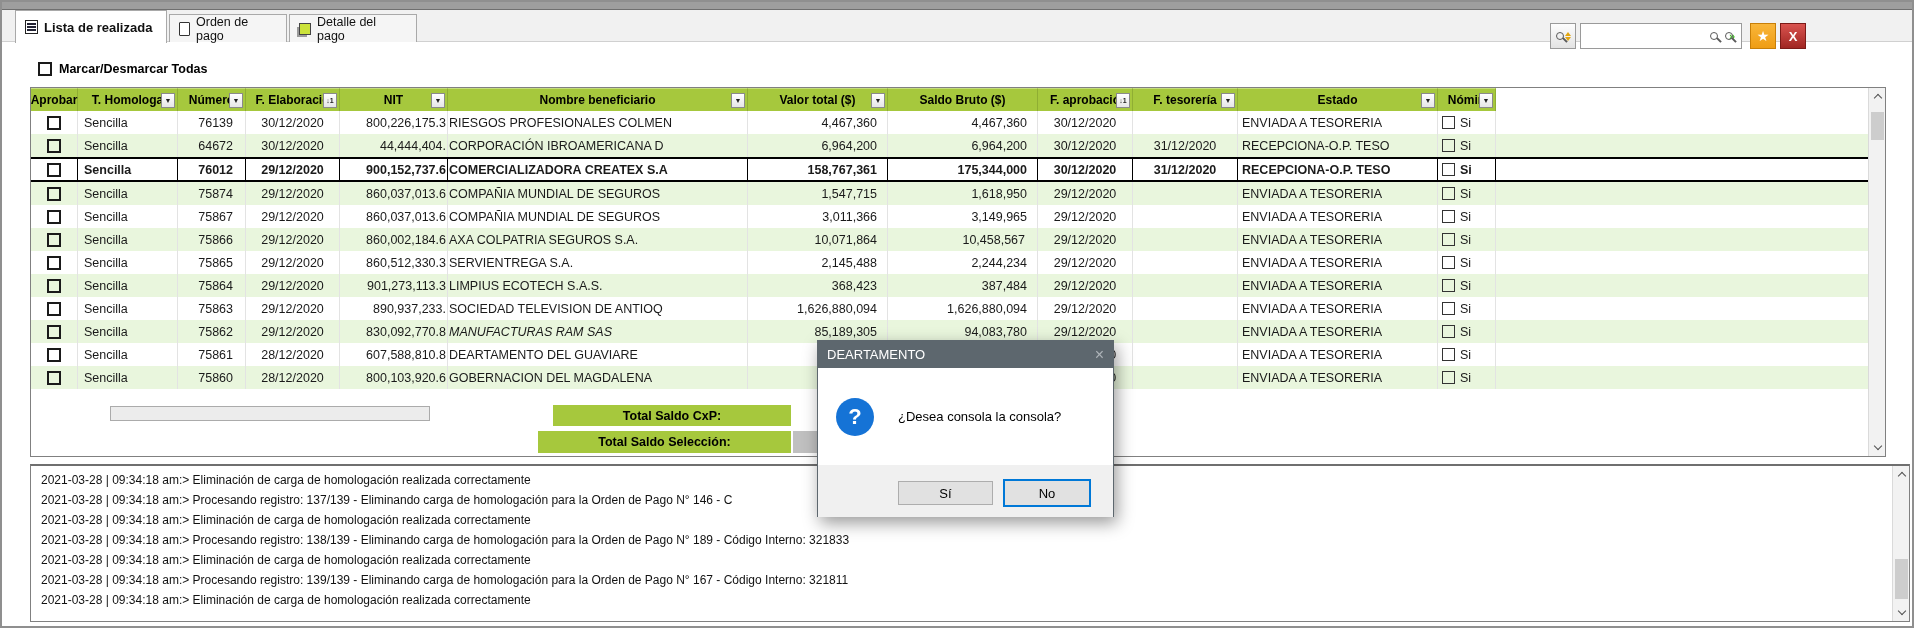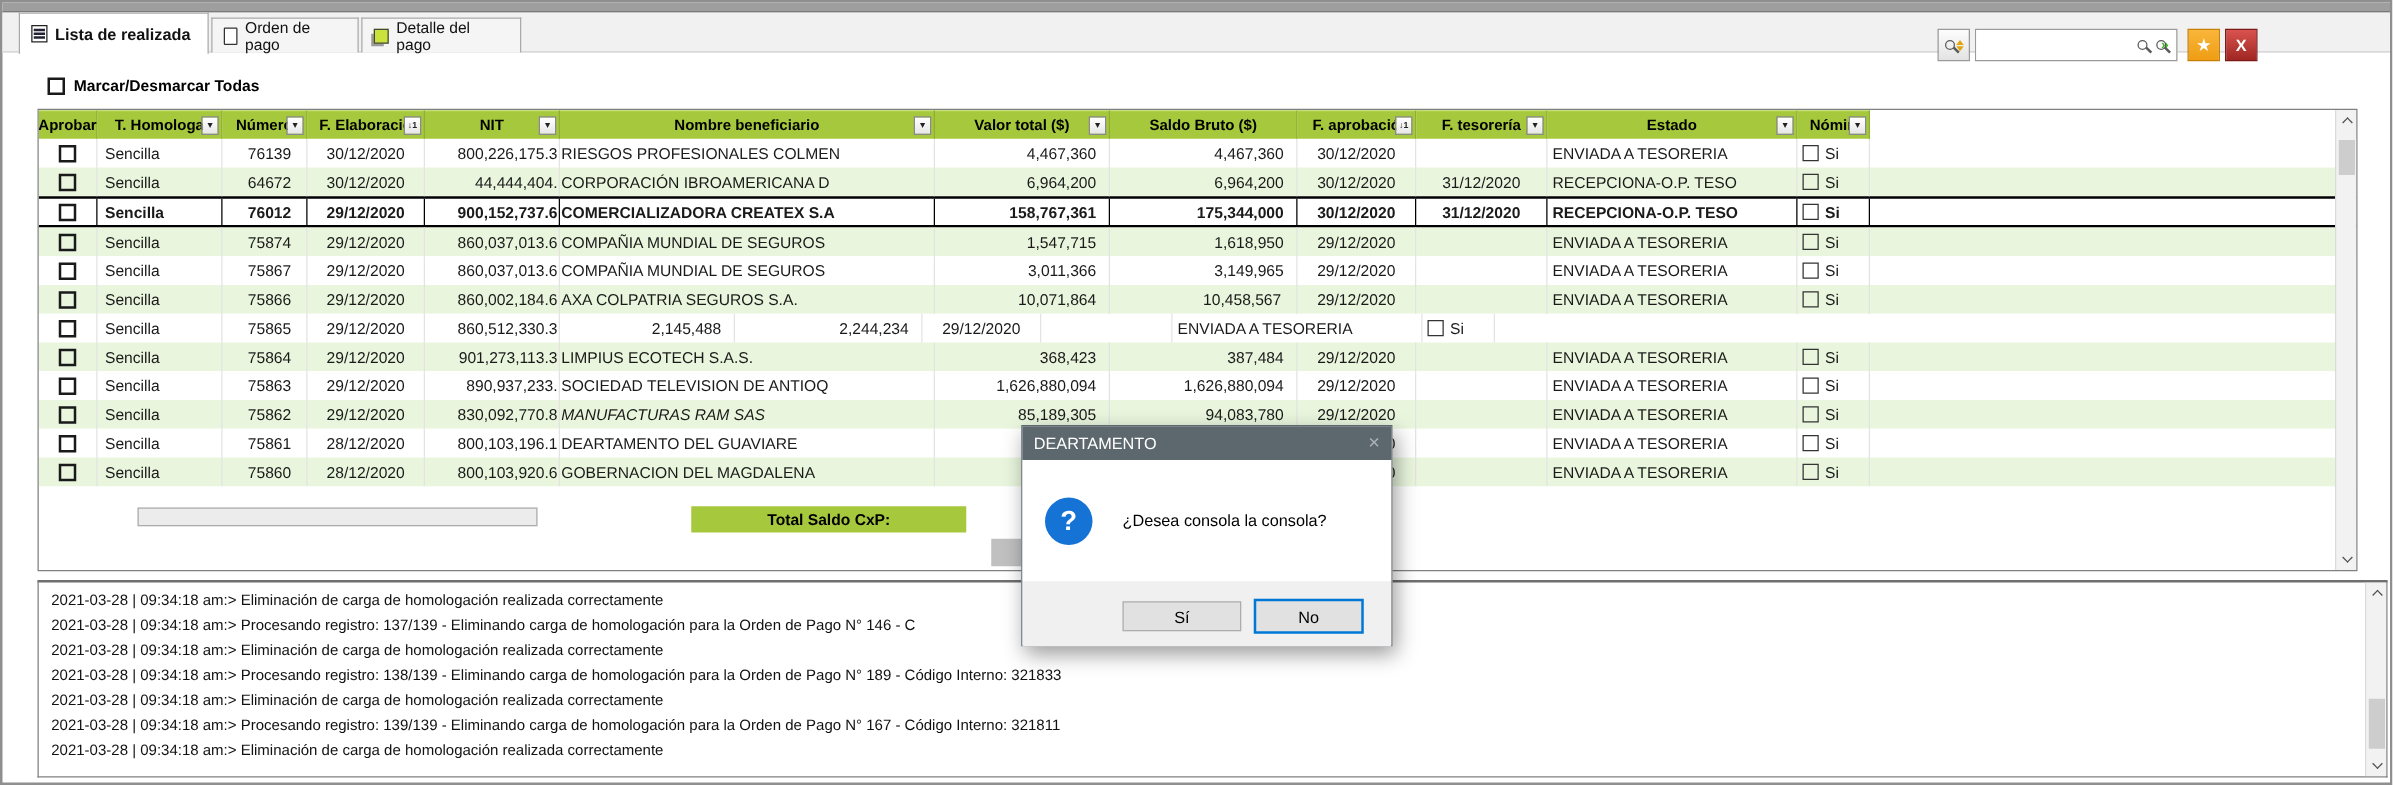--- a/index.html
+++ b/index.html
@@ -51,21 +51,21 @@
   .row.alt{background:var(--rowalt);}
   .row.sel{font-weight:bold;border-top:2px solid #000;border-bottom:2px solid #000;height:25px;background:#fff;}
   .cell{flex:none;display:flex;align-items:center;border-right:1px solid #e3e3e3;overflow:hidden;white-space:nowrap;}
   .row.sel .cell{border-right:1px solid #000;}
   .cell.c-center{justify-content:center;}
   .cell.c-right{justify-content:flex-end;}
   .nomina-cb{width:13px;height:13px;border:1.5px solid #333;background:transparent;margin-right:5px;flex:none;}
   .progressbar{position:absolute;left:79px;top:318px;width:320px;height:15px;background:#ececec;border:1px solid #ababab;}
   .total{position:absolute;background:var(--green);font-size:12.5px;font-weight:bold;color:#000;
         display:flex;align-items:center;justify-content:center;}
-  .total.cxp{left:522px;top:317px;width:220px;height:21px;}
+  .total.cxp{left:522px;top:317px;width:238px;height:21px;}
   .total.sel{left:507px;top:343px;width:253px;height:22px;}
   .selvalue{position:absolute;left:762px;top:343px;width:150px;height:22px;background:#c0c0c0;}
   
   .vscroll{position:absolute;top:0;right:0;width:17px;height:100%;background:#f2f2f2;border-left:1px solid #dadada;}
   .sarrow{position:absolute;left:0;width:17px;height:17px;display:flex;align-items:center;justify-content:center;}
   .chev{width:6px;height:6px;border-left:1.6px solid #505050;border-top:1.6px solid #505050;}
   .chev.up{transform:rotate(45deg);margin-top:3px;}
   .chev.down{transform:rotate(225deg);margin-bottom:3px;}
   .sthumb{position:absolute;left:2px;width:13px;background:#cdcdcd;}
   
@@ -304,20 +304,21 @@
           </div>
         </div>
         <div class="row">
           <div class="cell c-center" style="width: 47px;">
             <span class="cbx"></span>
           </div>
           <div class="cell c-left" style="width: 100px; padding-left: 6px;">Sencilla</div>
           <div class="cell c-right" style="width: 68px; padding-right: 12px;">75865</div>
           <div class="cell c-center" style="width: 94px;">29/12/2020</div>
           <div class="cell c-right" style="width: 108px; padding-right: 1px;">860,512,330.3</div>
+          <div class="cell c-left" style="width: 300px; padding-left: 1px;">SERVIENTREGA  S.A.</div>
           <div class="cell c-right" style="width: 140px; padding-right: 10px;">2,145,488</div>
           <div class="cell c-right" style="width: 150px; padding-right: 10px;">2,244,234</div>
           <div class="cell c-center" style="width: 95px;">29/12/2020</div>
           <div class="cell c-center" style="width: 105px;"></div>
           <div class="cell c-left" style="width: 200px; padding-left: 4px;">ENVIADA A TESORERIA</div>
           <div class="cell c-left" style="width: 58px; padding-left: 4px;">
             <span class="nomina-cb"></span>
             <span>Si</span>
           </div>
         </div>
@@ -378,21 +379,21 @@
             <span>Si</span>
           </div>
         </div>
         <div class="row">
           <div class="cell c-center" style="width: 47px;">
             <span class="cbx"></span>
           </div>
           <div class="cell c-left" style="width: 100px; padding-left: 6px;">Sencilla</div>
           <div class="cell c-right" style="width: 68px; padding-right: 12px;">75861</div>
           <div class="cell c-center" style="width: 94px;">28/12/2020</div>
-          <div class="cell c-right" style="width: 108px; padding-right: 1px;">800,103,196.1</div>
+          <div class="cell c-right" style="width: 108px; padding-right: 1px;">607,588,810.8</div>
           <div class="cell c-left" style="width: 300px; padding-left: 1px;">DEARTAMENTO DEL GUAVIARE</div>
           <div class="cell c-right" style="width: 140px; padding-right: 10px;"></div>
           <div class="cell c-right" style="width: 150px; padding-right: 10px;"></div>
           <div class="cell c-center" style="width: 95px;">29/12/2020</div>
           <div class="cell c-center" style="width: 105px;"></div>
           <div class="cell c-left" style="width: 200px; padding-left: 4px;">ENVIADA A TESORERIA</div>
           <div class="cell c-left" style="width: 58px; padding-left: 4px;">
             <span class="nomina-cb"></span>
             <span>Si</span>
           </div>
@@ -413,20 +414,21 @@
           <div class="cell c-left" style="width: 200px; padding-left: 4px;">ENVIADA A TESORERIA</div>
           <div class="cell c-left" style="width: 58px; padding-left: 4px;">
             <span class="nomina-cb"></span>
             <span>Si</span>
           </div>
         </div>
       </div>
 
     <div class="progressbar"></div>
     <div class="total cxp">Total Saldo CxP:</div>
+    <div class="total sel">Total Saldo Selección:</div>
     <div class="selvalue"></div>
 
     <div class="vscroll">
       <div class="sarrow" style="top:0;">
           <span class="chev up"></span>
         </div>
       <div class="sthumb" style="top:24px;height:28px;"></div>
       <div class="sarrow" style="bottom:0;">
           <span class="chev down"></span>
         </div>

